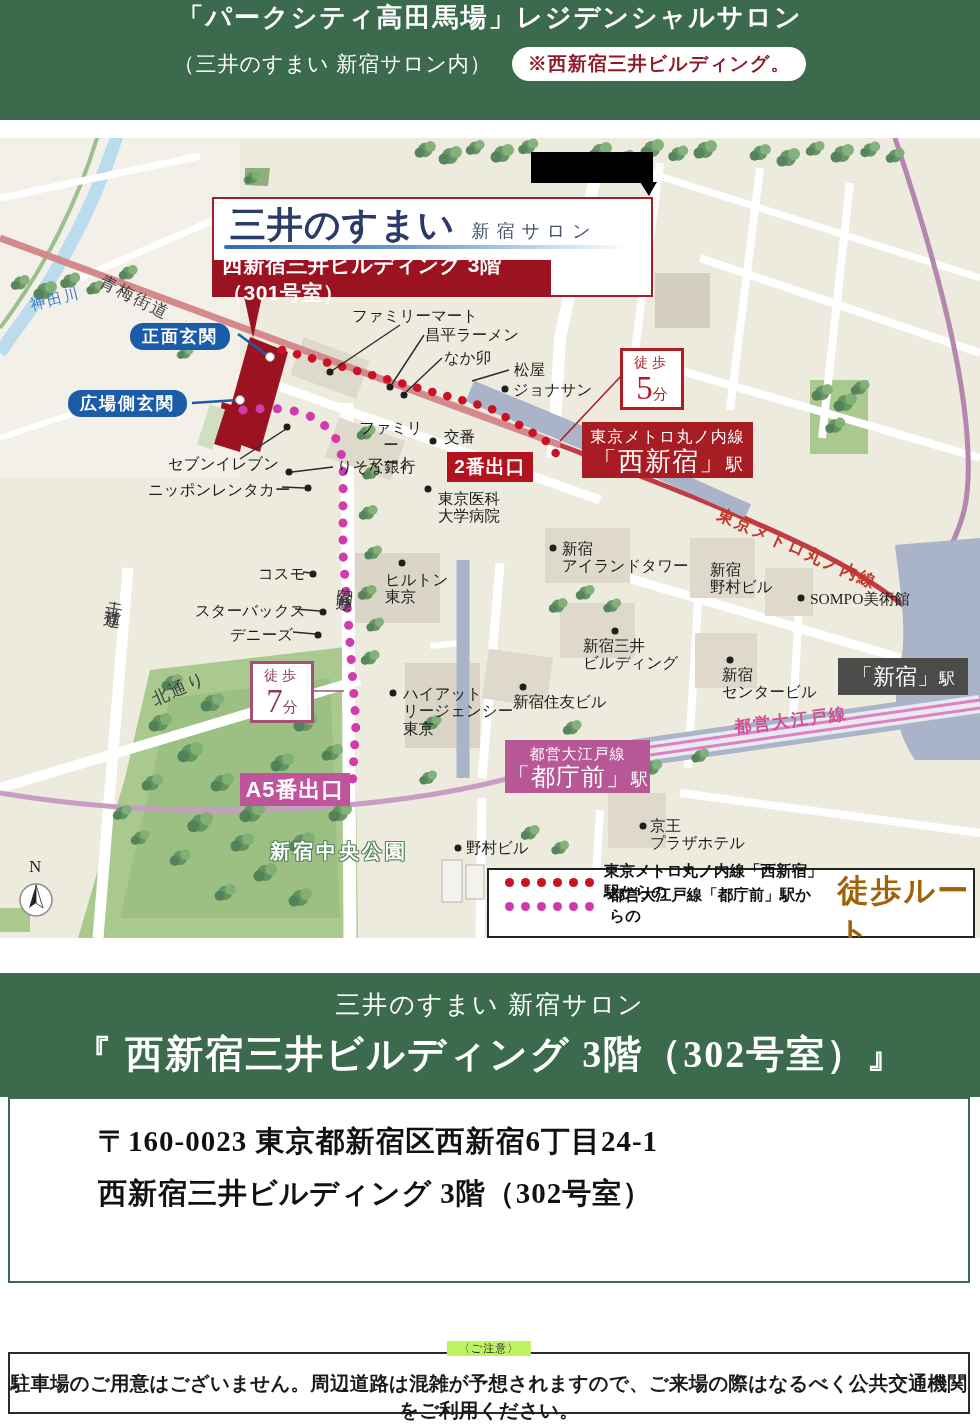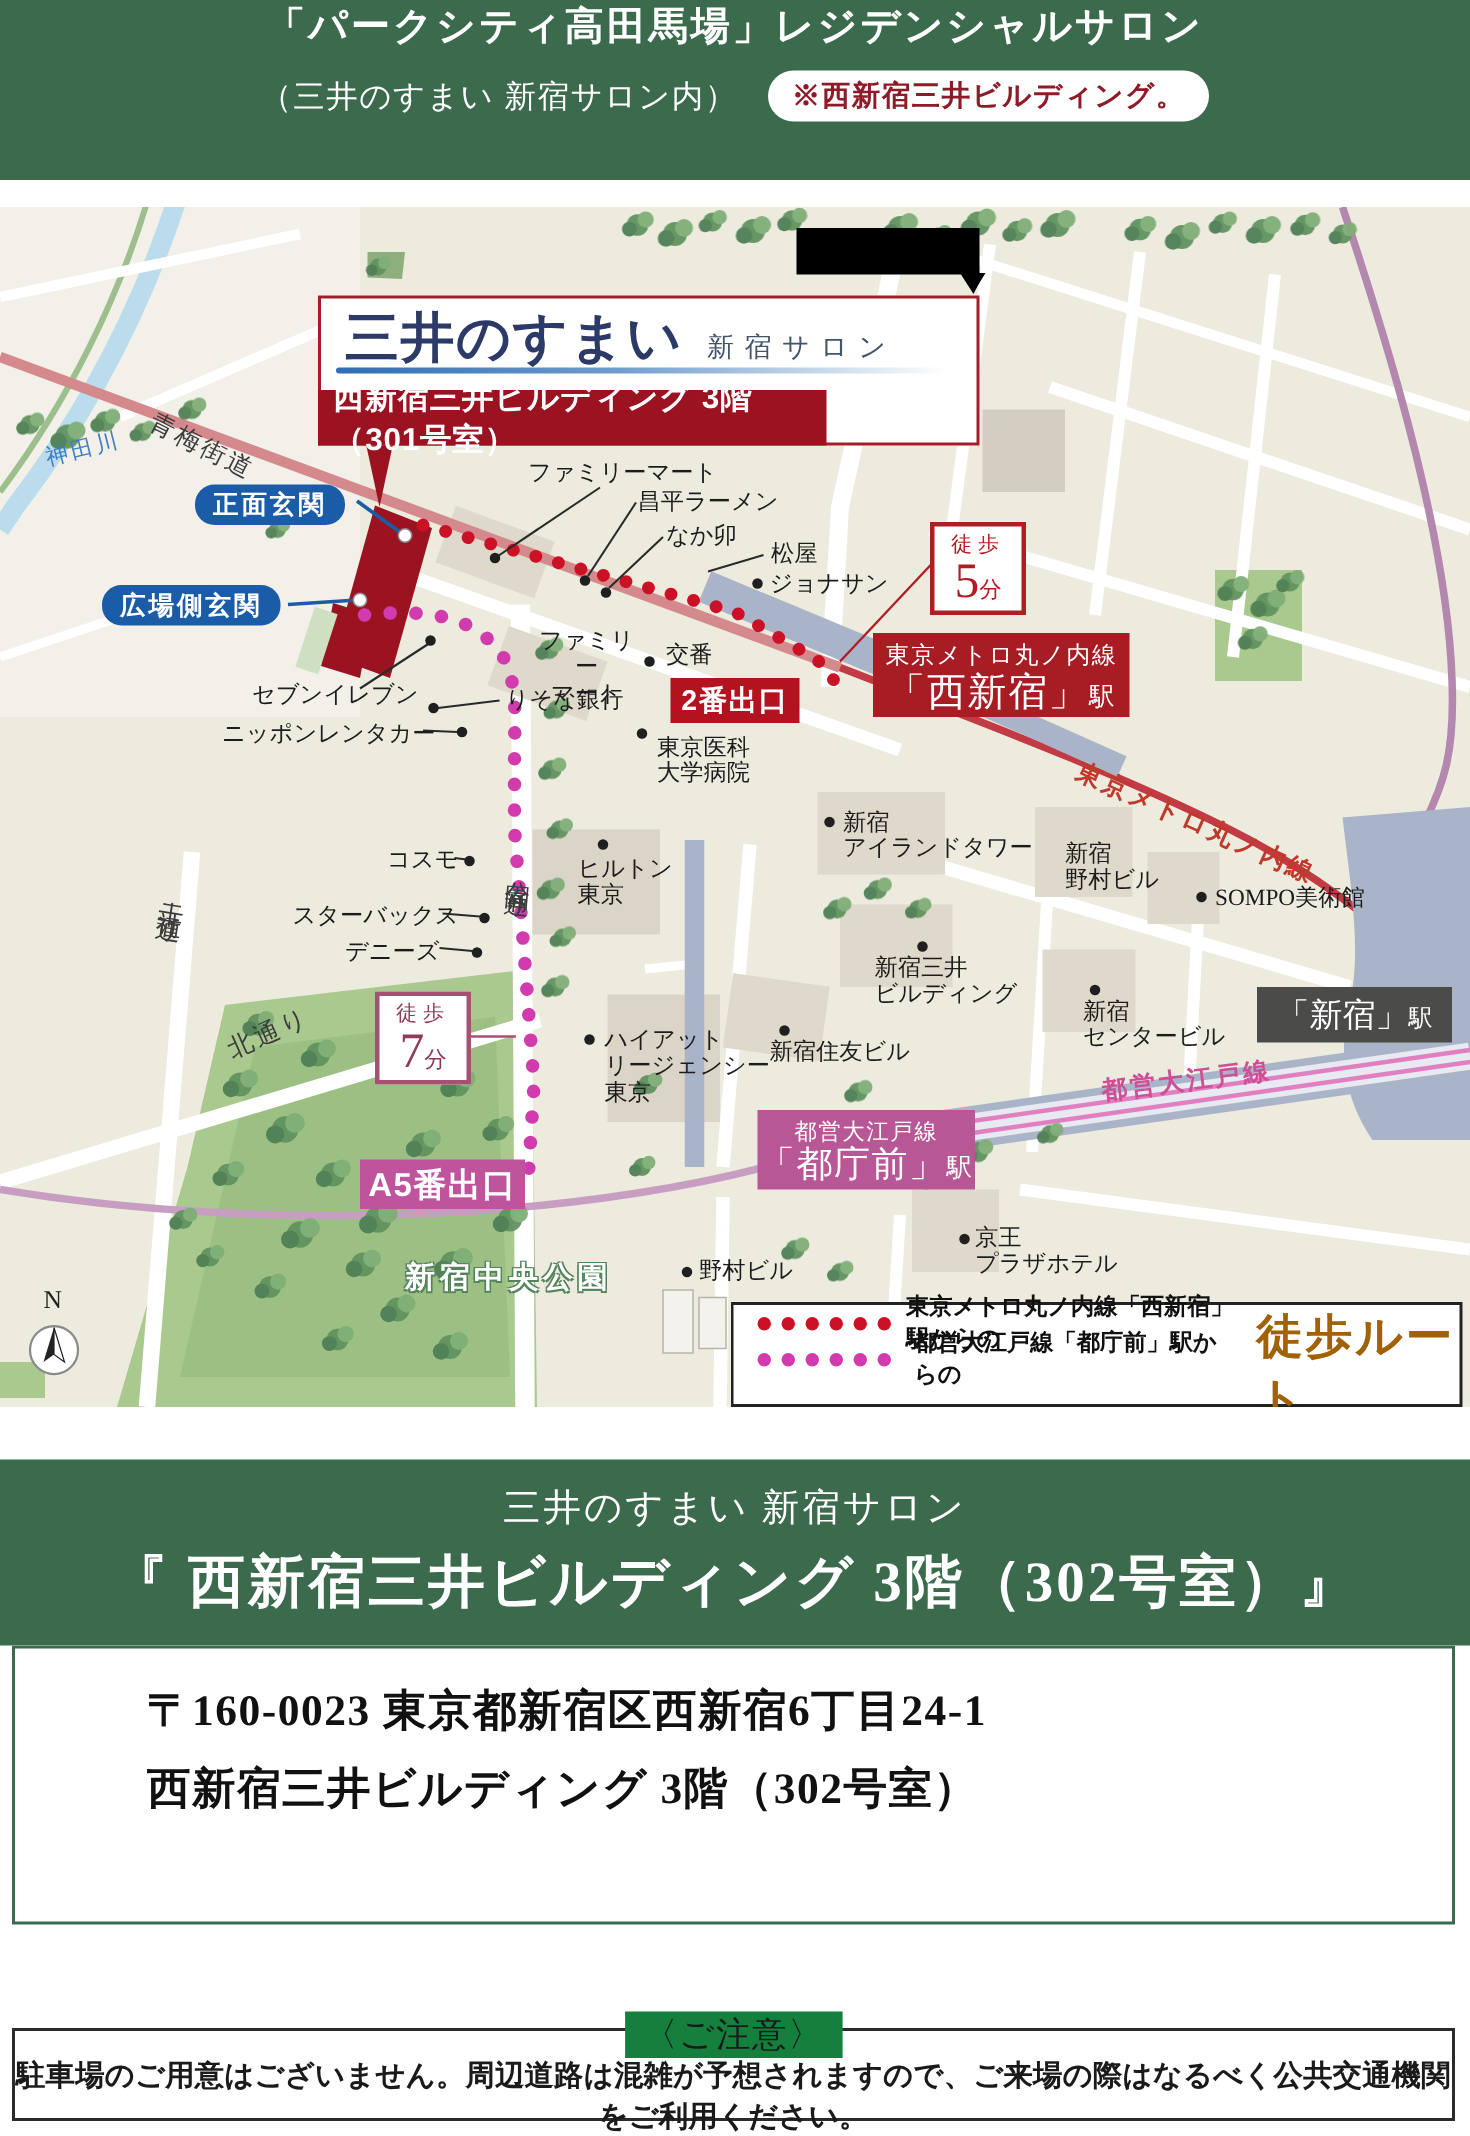--- a/index.html
+++ b/index.html
@@ -71,22 +71,22 @@
   
   .salon{position:absolute;left:0;top:973px;width:980px;height:124px;background:#3b6a4c;color:#fff;text-align:center;
          font-family:"Liberation Serif",serif;}
   .salon-line1{padding-top:15px;font-size:25px;letter-spacing:2px;}
   .salon-line2{margin-top:8px;font-size:38px;font-weight:bold;letter-spacing:2px;}
   .addr{position:absolute;left:8px;top:1097px;width:962px;height:186px;background:#fff;border:2px solid #3b6a4c;
         box-sizing:border-box;font-family:"Liberation Serif",serif;color:#111;}
   .addr-text{margin:16px 0 0 88px;font-size:29px;font-weight:600;line-height:52px;letter-spacing:1px;}
   .notice{position:absolute;left:8px;top:1352px;width:962px;height:62px;background:#fff;border:2px solid #2b2b2b;
           box-sizing:border-box;font-family:"Liberation Serif",serif;color:#1a1a1a;}
-  .notice-title{position:absolute;left:50%;top:-13px;transform:translateX(-50%);background:#15803d;padding:0 12px;
-          font-size:23px;letter-spacing:1px;}
+  .notice-title{position:absolute;left:50%;top:-13px;transform:translateX(-50%);background:#bef264;padding:0 12px;
+          font-size:11px;letter-spacing:1px;}
   .notice-body{text-align:center;font-size:19.5px;font-weight:600;margin-top:16px;letter-spacing:0.2px;}
 </style>
 </head>
 <body>
 
 <div class="page">
 
   <div class="header">
     <h1 class="header-title">「パークシティ高田馬場」レジデンシャルサロン</h1>
     <div class="header-sub">

